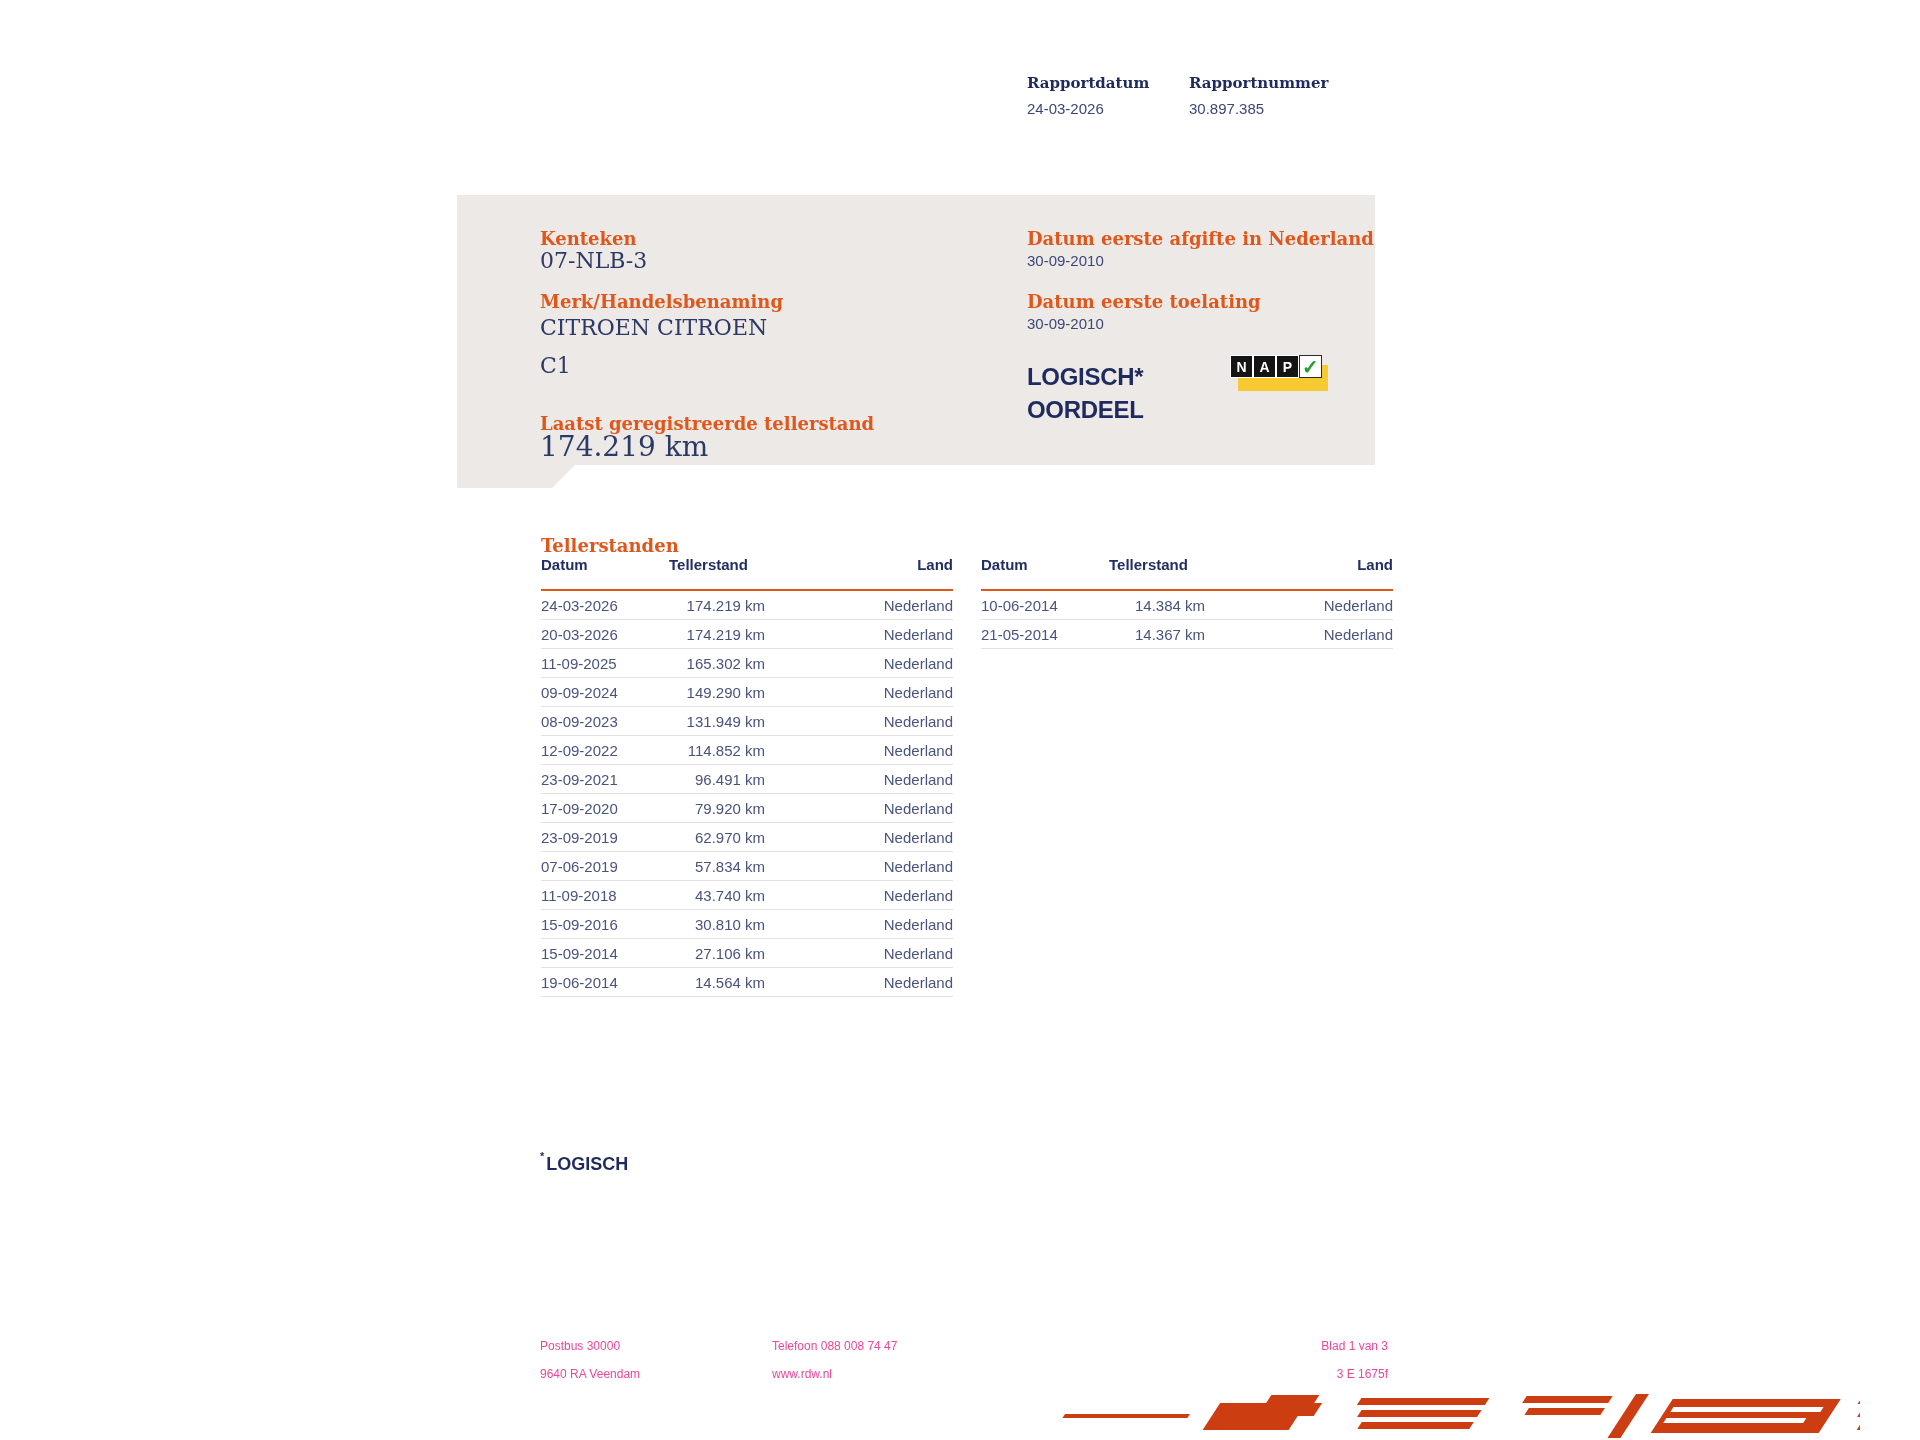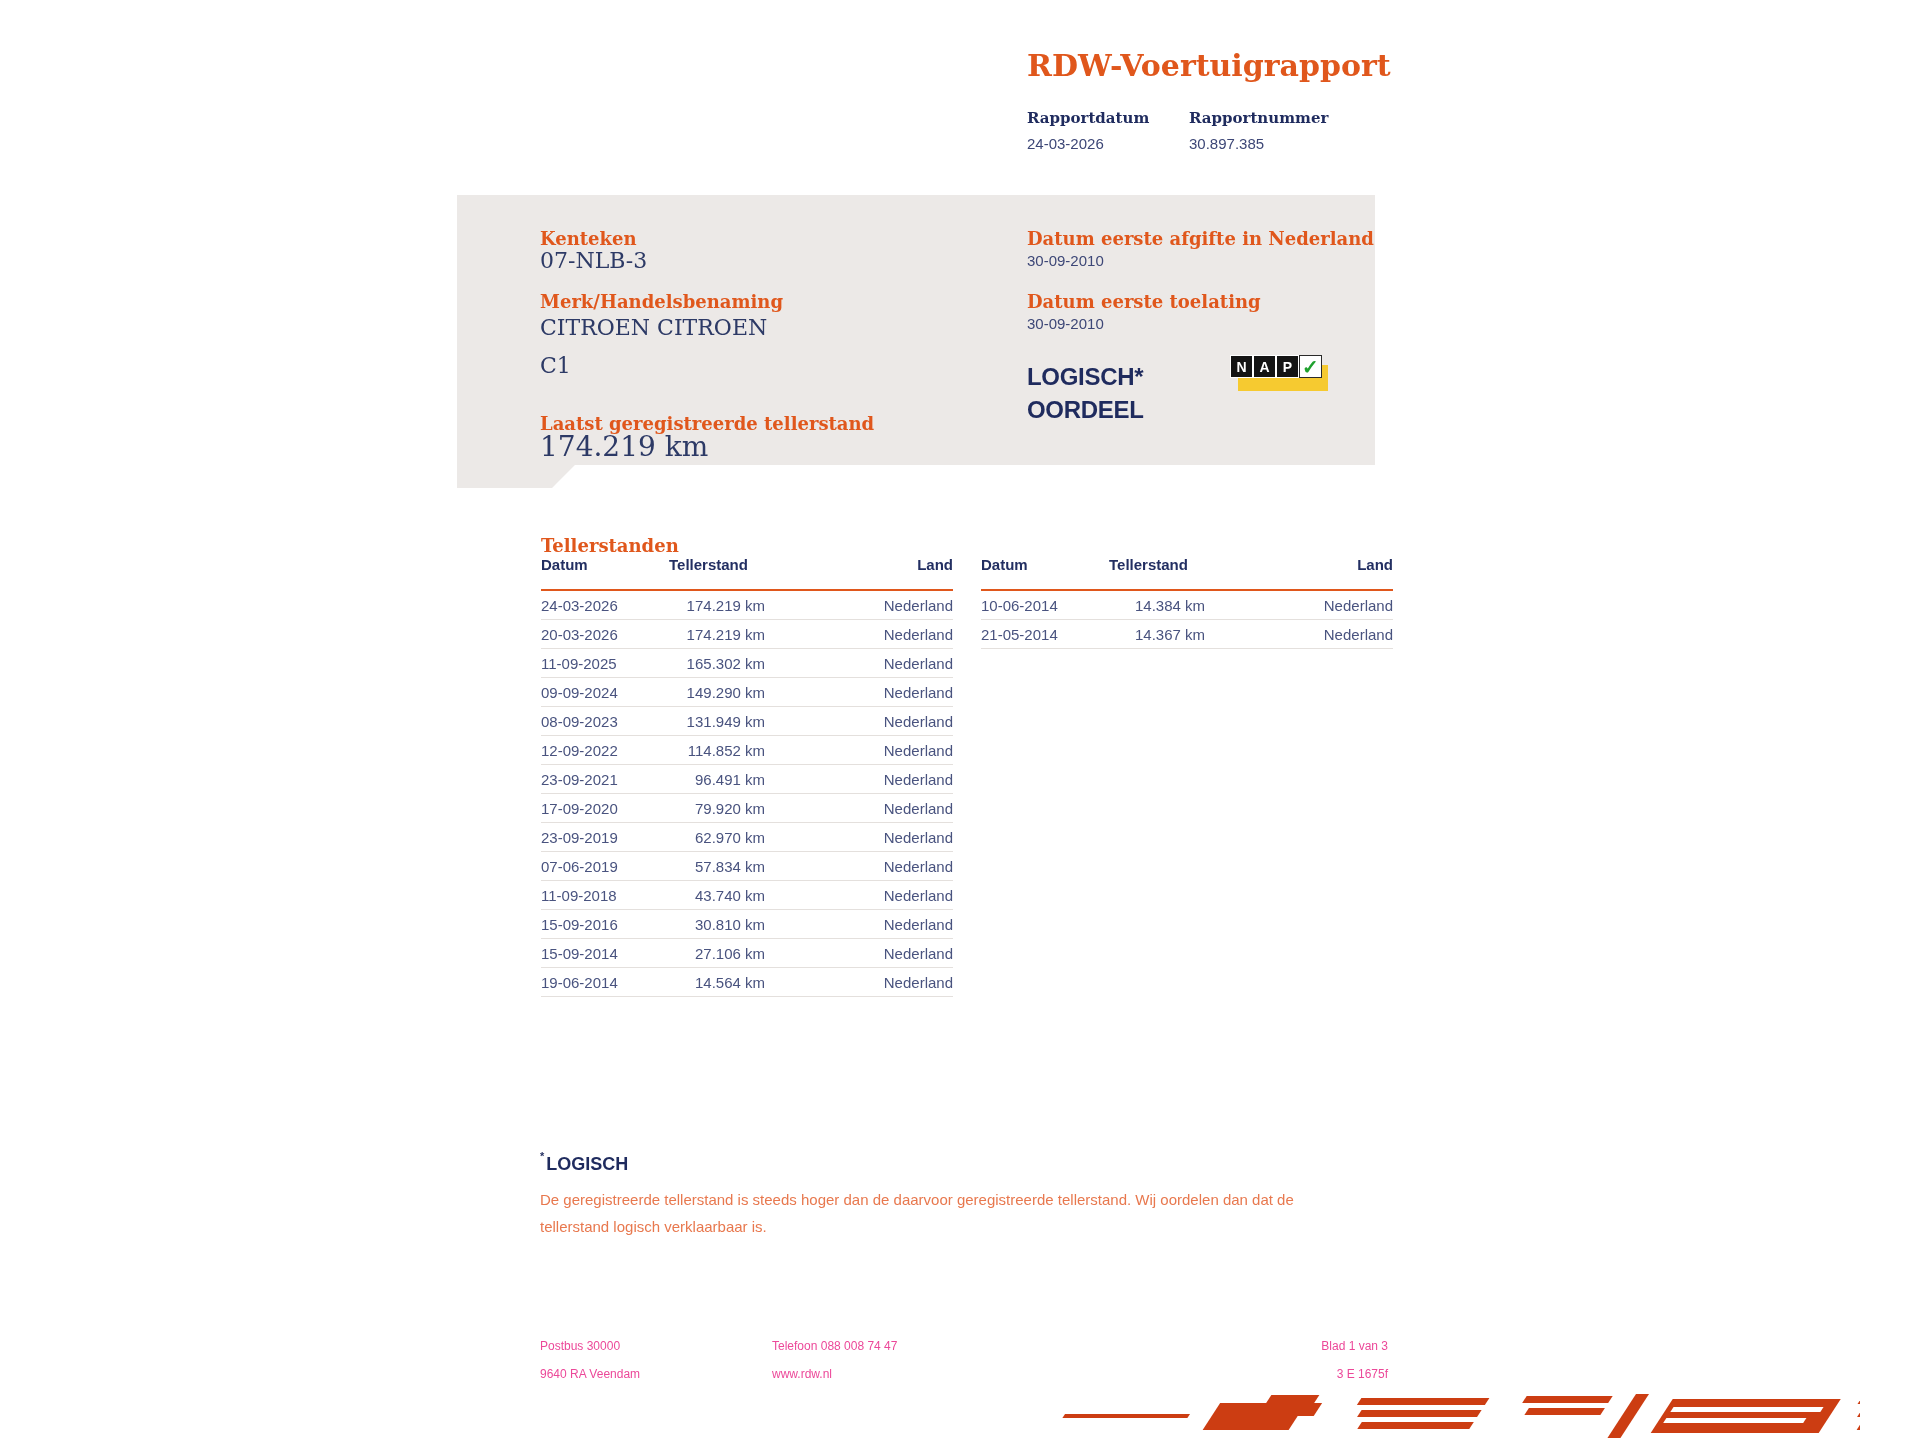--- a/index.html
+++ b/index.html
@@ -71,21 +71,20 @@
   
   .truck{position:absolute;left:1048px;top:1394px;}
 </style>
 </head>
 <body>
 
 <div class="page">
 
 
   <div class="report-head">
-    <h1 class="report-title">RDW-Voertuigrapport</h1>
     <div class="report-meta">
       <div class="meta-col">
         <div class="meta-label">Rapportdatum</div>
         <div class="meta-value">24-03-2026</div>
       </div>
       <div class="meta-col">
         <div class="meta-label">Rapportnummer</div>
         <div class="meta-value">30.897.385</div>
       </div>
     </div>
@@ -216,21 +215,20 @@
       </div>
       <div class="trow">
         <div class="c-date">21-05-2014</div>
         <div class="c-km">14.367 km</div>
         <div class="c-land">Nederland</div>
       </div>
   </div>
 
   <div class="footnote">
     <div class="fn-title"><sup>*</sup><span>LOGISCH</span></div>
-    <div class="fn-text">De geregistreerde tellerstand is steeds hoger dan de daarvoor geregistreerde tellerstand. Wij oordelen dan dat de tellerstand logisch verklaarbaar is.</div>
   </div>
 
   <div class="f-col f-1">
     <div>Postbus 30000</div>
     <div>9640 RA Veendam</div>
   </div>
   <div class="f-col f-2">
     <div>Telefoon 088 008 74 47</div>
     <div class="f-link">www.rdw.nl</div>
   </div>

